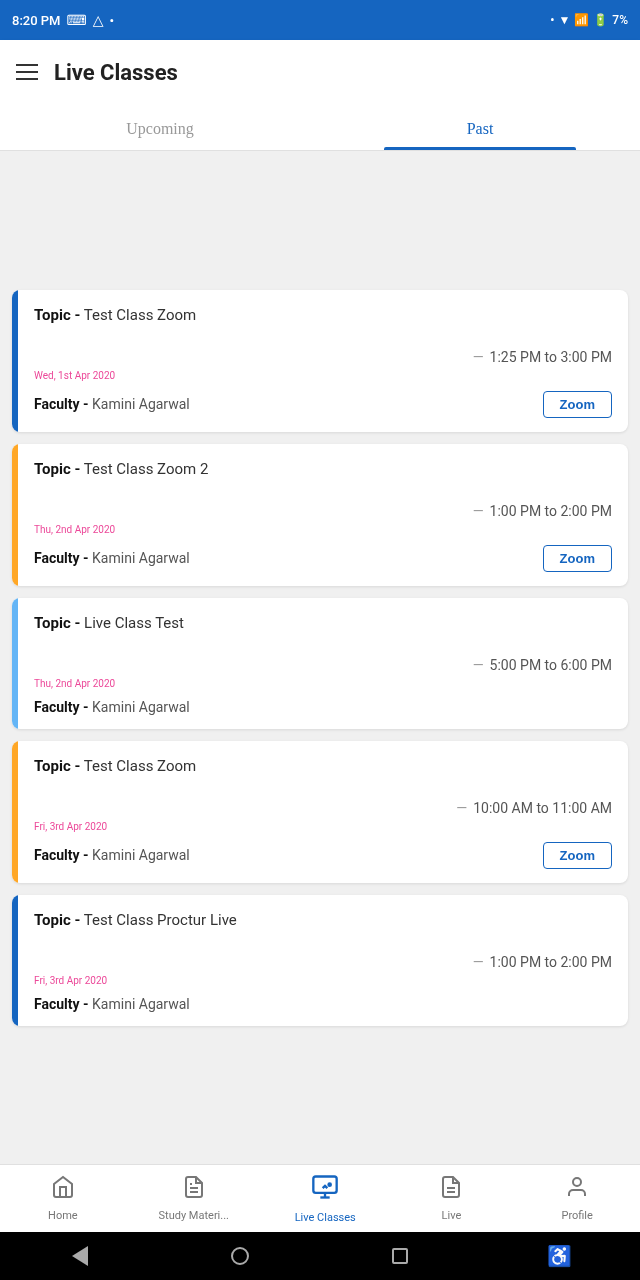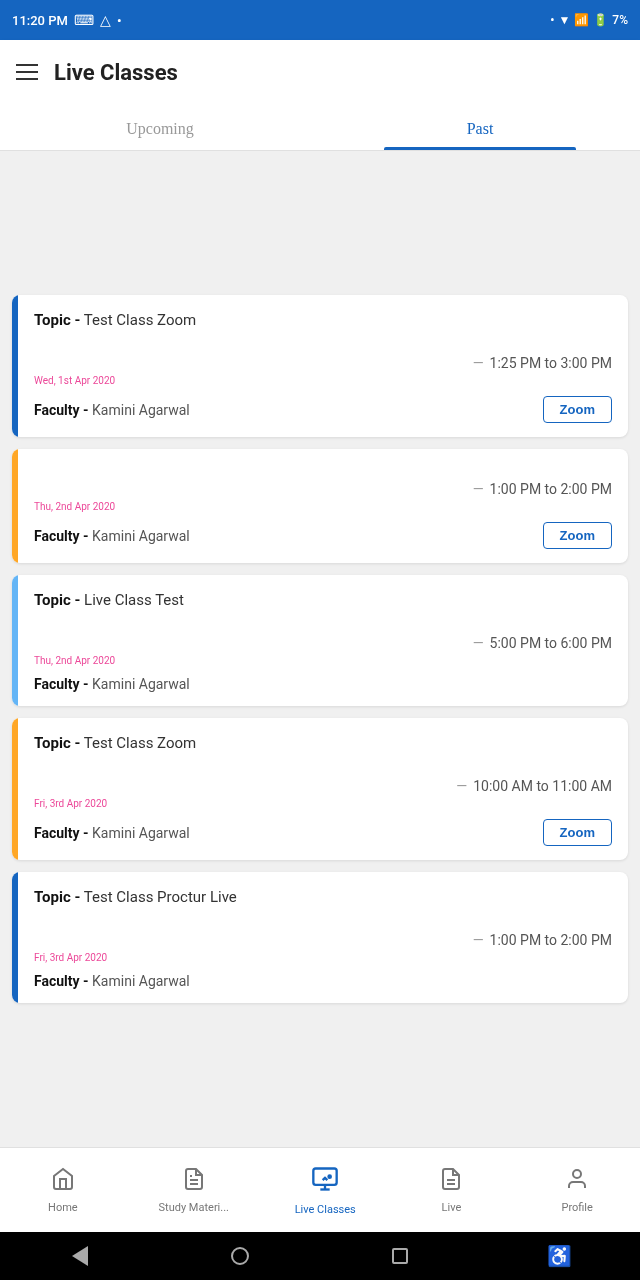--- a/index.html
+++ b/index.html
@@ -169,21 +169,21 @@
       border-radius: 4px;
       padding: 5px 16px;
       font-size: 13px;
       font-weight: 700;
       cursor: pointer;
     }
 
     
     .bottom-nav {
       background: white;
-      height: 85px;
+      height: 68px;
       display: flex;
       align-items: center;
       justify-content: space-around;
       border-top: 1px solid #e0e0e0;
       padding: 24px 0;
     }
     .nav-item {
       display: flex;
       flex-direction: column;
       align-items: center;
@@ -246,21 +246,21 @@
     .card-partial {
       overflow: hidden;
       max-height: 140px;
     }
   </style>
 </head>
 <body>
 
 <div class="status-bar">
   <div class="status-left">
-    <span>11:20 PM</span>
+    <span>8:20 PM</span>
     <span style="font-size:14px;">⌨</span>
     <span style="font-size:14px;">△</span>
     <span>•</span>
   </div>
   <div class="status-right">
     <span>•</span>
     <span>▼</span>
     <span>📶</span>
     <span>🔋</span>
     <span>7%</span>
@@ -307,20 +307,24 @@
           <span>Kamini Agarwal</span>
         </span>
         <button class="zoom-btn">Zoom</button>
       </div>
     </div>
   </div>
 
   <div class="class-card">
     <div class="card-accent orange"></div>
     <div class="card-body">
+      <div class="card-topic">
+        <strong>Topic -</strong>
+        <span>Test Class Zoom 2</span>
+      </div>
       <div class="card-date-row">
         <span class="card-date">Thu, 2nd Apr 2020</span>
         <span class="card-time">
           <span class="card-time-dash">—</span>
           <span>1:00 PM to 2:00 PM</span>
         </span>
       </div>
       <div class="card-faculty-row">
         <span class="card-faculty">
           <strong>Faculty -</strong>

